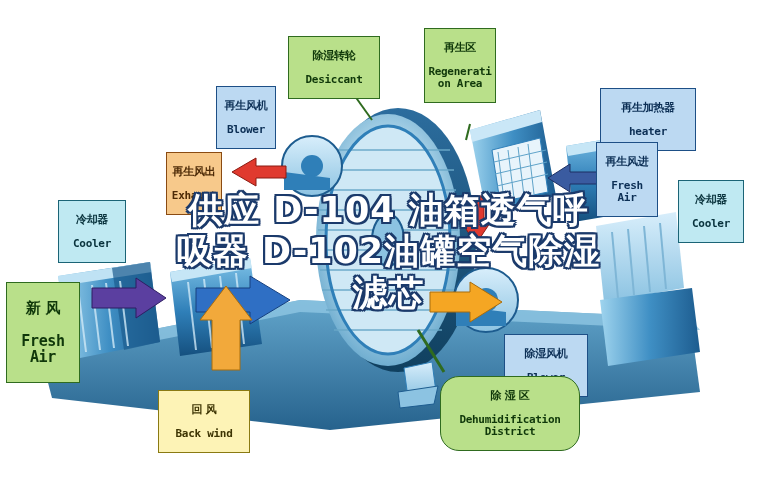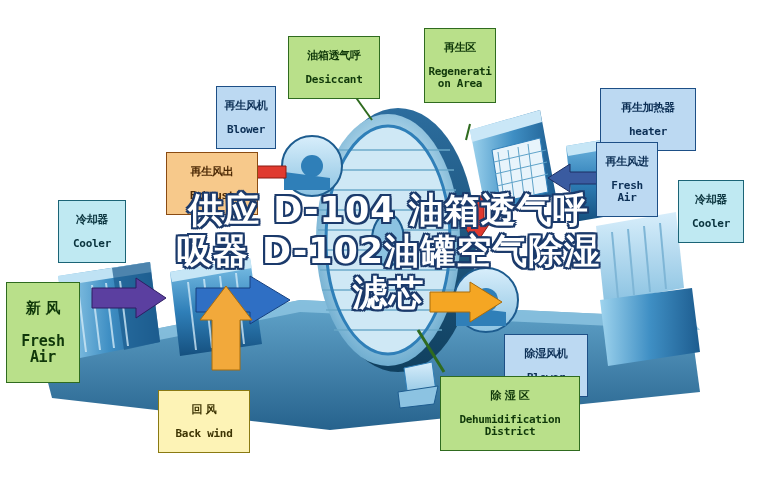--- a/index.html
+++ b/index.html
@@ -214,41 +214,41 @@
     </g>
     <g stroke="#2f6b1f" stroke-width="2" fill="none">
       <path d="M352,92 L372,120"></path>
     </g>
     <g stroke="#2f6b1f" stroke-width="2" fill="none">
       <path d="M470,124 L466,140"></path>
     </g>
   </svg>
 
   <div class="lbl lbl-green" style="left:288px;top:36px;width:92px;font-size:11px;">
-    <span class="cn">油箱透气呼</span>
+    <span class="cn">除湿转轮</span>
     <span class="en">Desiccant</span>
   </div>
 
   <div class="lbl lbl-green" style="left:424px;top:28px;width:72px;font-size:11px;">
     <span class="cn">再生区</span>
     <span class="en">Regenerati
 on Area</span>
   </div>
 
   <div class="lbl lbl-blue" style="left:216px;top:86px;width:60px;font-size:11px;">
     <span class="cn">再生风机</span>
     <span class="en">Blower</span>
   </div>
 
   <div class="lbl lbl-blue" style="left:600px;top:88px;width:96px;font-size:11px;">
     <span class="cn">再生加热器</span>
     <span class="en">heater</span>
   </div>
 
-  <div class="lbl lbl-orange" style="left:166px;top:152px;width:92px;font-size:11px;">
+  <div class="lbl lbl-orange" style="left:166px;top:152px;width:56px;font-size:11px;">
     <span class="cn">再生风出</span>
     <span class="en">Exhaust</span>
   </div>
 
   <div class="lbl lbl-blue" style="left:596px;top:142px;width:62px;font-size:11px;">
     <span class="cn">再生风进</span>
     <span class="en">Fresh Air</span>
   </div>
 
   <div class="lbl lbl-cyan" style="left:678px;top:180px;width:66px;font-size:11px;">
@@ -270,21 +270,21 @@
   <div class="lbl lbl-yellow" style="left:158px;top:390px;width:92px;font-size:11px;">
     <span class="cn">回  风</span>
     <span class="en">Back wind</span>
   </div>
 
   <div class="lbl lbl-blue" style="left:504px;top:334px;width:84px;font-size:11px;">
     <span class="cn">除湿风机</span>
     <span class="en">Blower</span>
   </div>
 
-  <div class="lbl lbl-green" style="left:440px;top:376px;width:140px;font-size:11px;">
+  <div class="lbl lbl-green" style="left:440px;top:376px;width:140px;font-size:11px;border-radius:19px;">
     <span class="cn">除 湿 区</span>
     <span class="en">Dehumidification
 District</span>
   </div>
 
   <div id="title-overlay">
     <div>供应 D-104  油箱透气呼</div>
     <div>吸器 D-102油罐空气除湿</div>
     <div>滤芯</div>
   </div>

